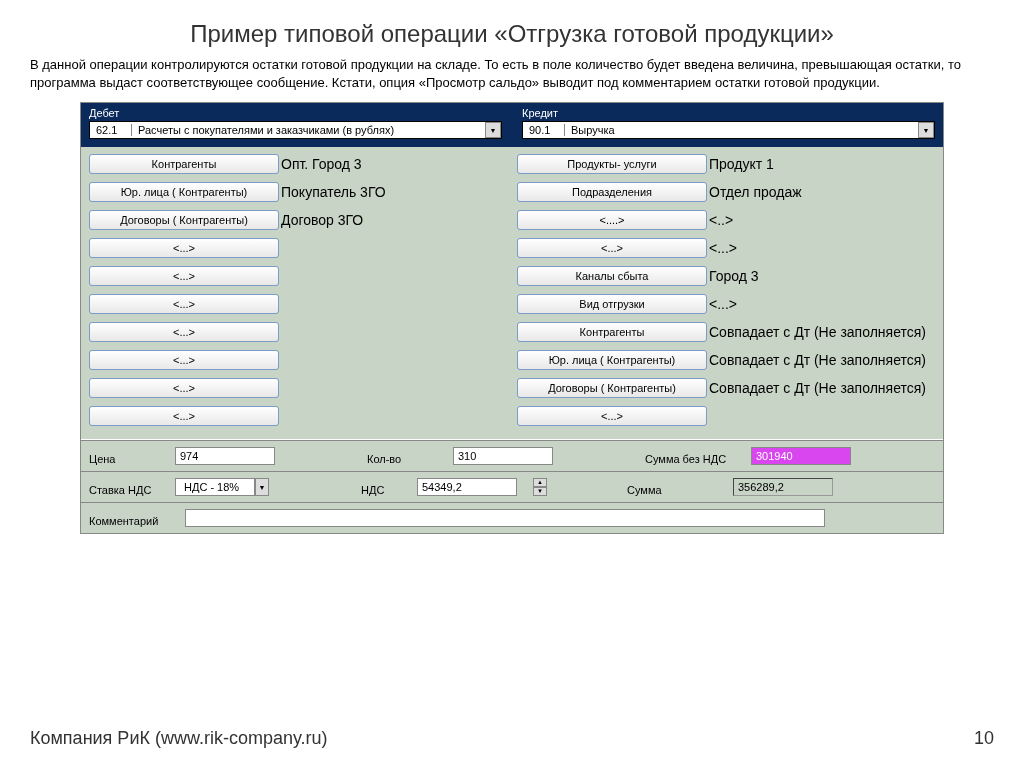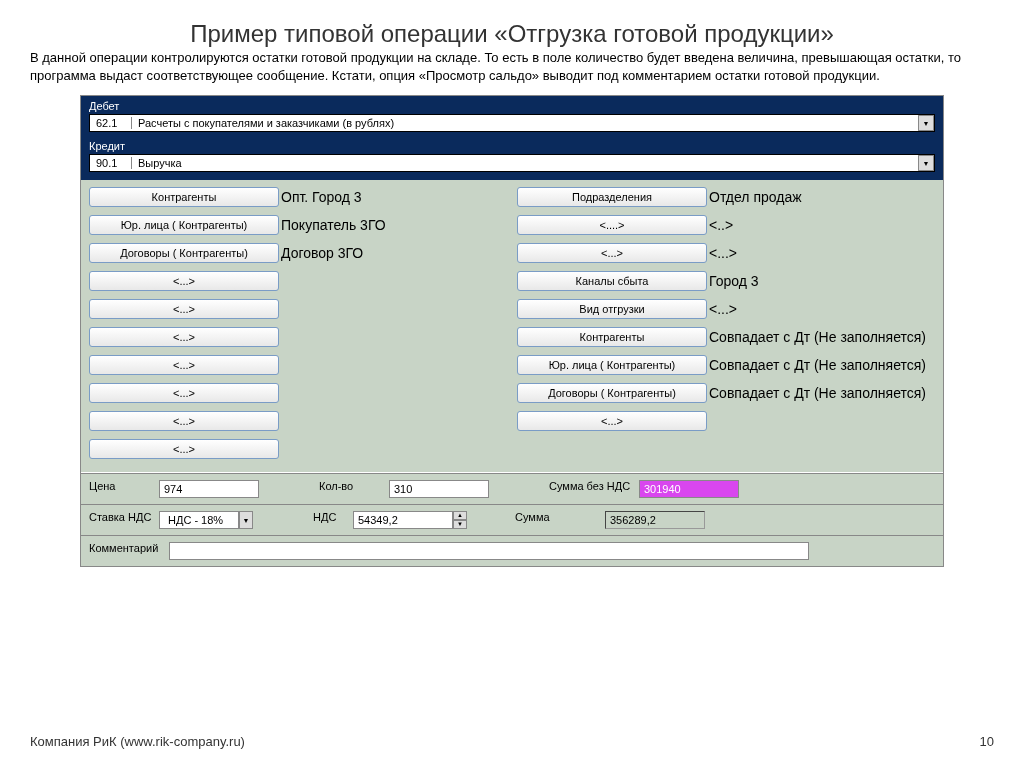--- a/index.html
+++ b/index.html
@@ -11,42 +11,41 @@
     overflow: hidden;
   }
   .slide {
     padding: 20px 30px;
   }
   h1 {
     font-size: 24px;
     font-weight: normal;
     text-align: center;
     color: #333;
-    margin-bottom: 1px;
+    margin-bottom: 8px;
   }
   .description {
     font-size: 13px;
     color: #000;
     line-height: 1.4;
     margin-bottom: 10px;
   }
   .app-window {
     margin: 0 50px;
     border: 1px solid #888;
     background: #c8d4c6;
   }
   .header-bar {
     background: #0a2a5c;
     padding: 4px 8px 8px 8px;
     color: #fff;
   }
   .header-row {
     display: flex;
-    gap: 8px;
-    flex-direction: column;
+    gap: 20px;
   }
   .header-col {
     flex: 1;
   }
   .header-label {
     font-size: 11px;
     color: #fff;
     margin-bottom: 2px;
   }
   .dropdown {
@@ -108,25 +107,25 @@
   .val-text {
     font-size: 14px;
     color: #000;
     margin-left: 2px;
   }
   .bottom-rows {
     border-top: 1px solid #fff;
   }
   .field-row {
     display: flex;
-    align-items: flex-start;
+    align-items: flex-end;
     padding: 6px 8px;
     border-top: 1px solid #888;
     background: #c8d4c6;
-    gap: 0;
+    gap: 16px;
   }
   .field-label {
     font-size: 11px;
     color: #000;
     width: 70px;
   }
   .field-input {
     background: #fff;
     border: 1px solid #888;
     font-size: 11px;
@@ -174,21 +173,21 @@
     line-height: 6px;
     text-align: center;
   }
   .footer {
     position: absolute;
     bottom: 18px;
     left: 30px;
     right: 30px;
     display: flex;
     justify-content: space-between;
-    font-size: 13px;
+    font-size: 18px;
     color: #333;
   }
 </style>
 </head>
 <body>
 
 <div class="slide">
   <h1>Пример типовой операции «Отгрузка готовой продукции»</h1>
   <p class="description">В данной операции контролируются остатки готовой продукции на складе. То есть в поле количество будет введена величина, превышающая остатки, то программа выдаст соответствующее сообщение. Кстати, опция «Просмотр сальдо» выводит под комментарием остатки готовой продукции.</p>
 
@@ -251,20 +250,24 @@
           <div class="btn-row">
             <div class="win-btn">&lt;...&gt;</div>
             <span class="val-text"></span>
           </div>
           <div class="btn-row">
             <div class="win-btn">&lt;...&gt;</div>
             <span class="val-text"></span>
           </div>
         </div>
       <div class="body-col" id="credit-col">
+          <div class="btn-row">
+            <div class="win-btn">Продукты- услуги</div>
+            <span class="val-text">Продукт 1</span>
+          </div>
           <div class="btn-row">
             <div class="win-btn">Подразделения</div>
             <span class="val-text">Отдел продаж</span>
           </div>
           <div class="btn-row">
             <div class="win-btn">&lt;....&gt;</div>
             <span class="val-text">&lt;..&gt;</span>
           </div>
           <div class="btn-row">
             <div class="win-btn">&lt;...&gt;</div>

